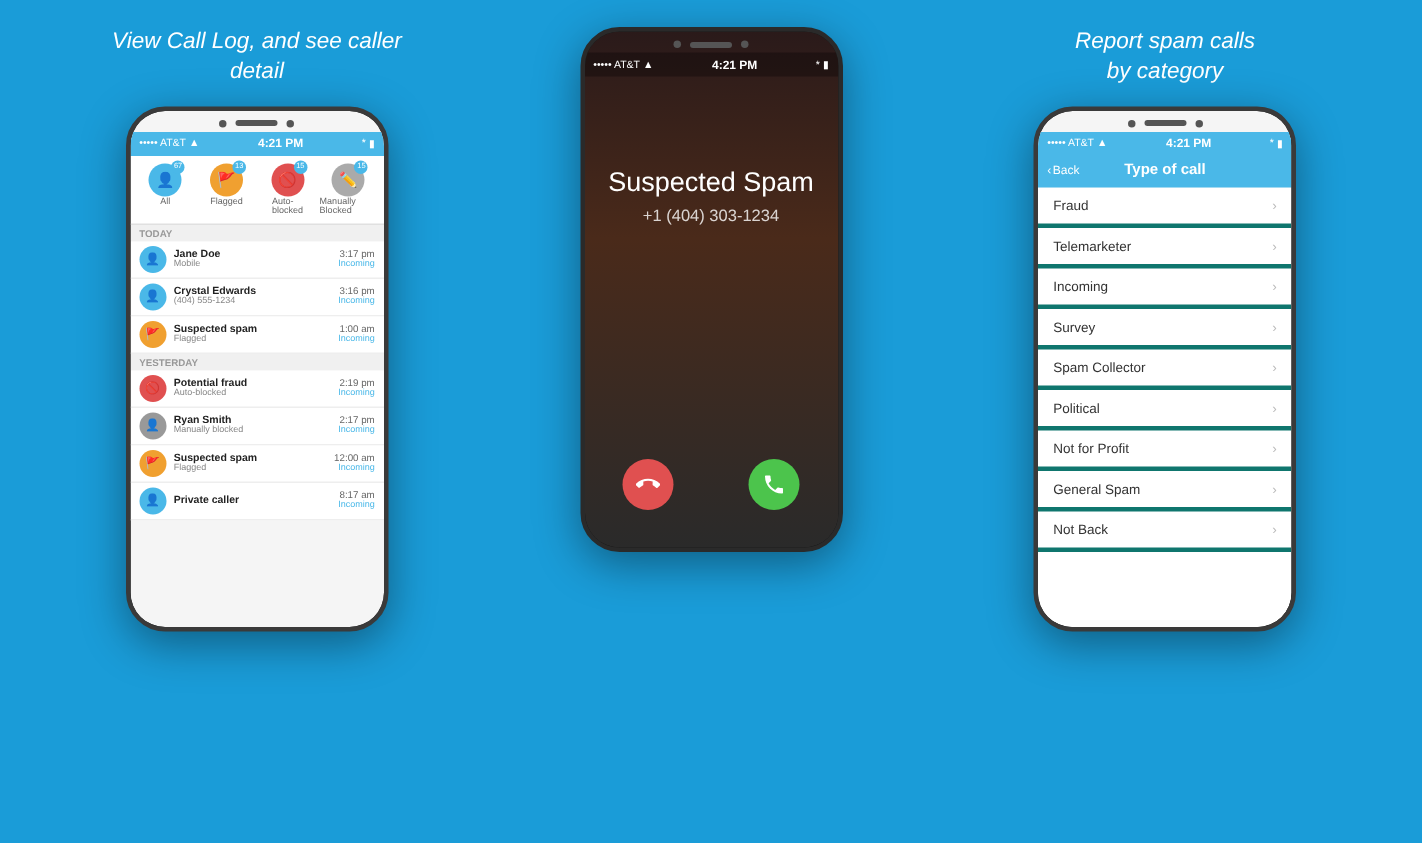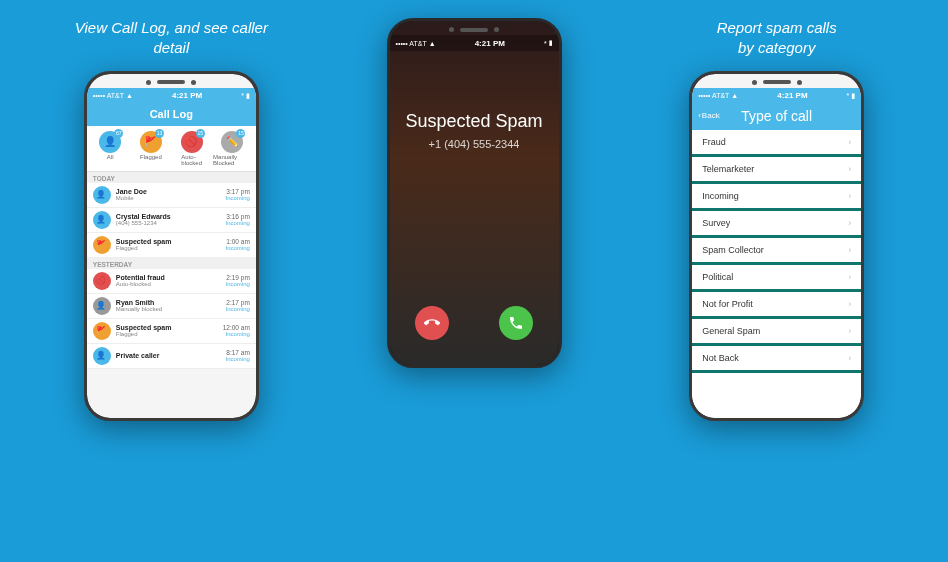--- a/index.html
+++ b/index.html
@@ -306,22 +306,22 @@
       left: 6px;
       color: white;
       font-size: 8px;
       display: flex;
       align-items: center;
       gap: 1px;
     }
 
     .phone3-title {
       color: white;
-      font-size: 14px;
-      font-weight: 400;
+      font-size: 10px;
+      font-weight: 700;
     }
 
     .type-list {
       flex: 1;
       overflow: hidden;
       background: white;
     }
 
     .type-item {
       display: flex;
@@ -372,23 +372,20 @@
               <span>••••• AT&amp;T</span>
               <span>▲</span>
             </div>
             <div class="status-center">4:21 PM</div>
             <div class="status-right">
               <span>*</span>
               <span>▮</span>
             </div>
           </div>
 
-          <div class="calllog-header">
-            <div class="calllog-title">Call Log</div>
-          </div>
 
           <div class="calllog-tabs">
             <div class="tab-item">
               <div class="tab-icon blue">
                 👤<span class="badge">67</span>
               </div>
               <span>All</span>
             </div>
             <div class="tab-item">
               <div class="tab-icon orange">
@@ -513,21 +510,21 @@
                 <span>••••• AT&amp;T</span>
                 <span>▲</span>
               </div>
               <div class="status-center">4:21 PM</div>
               <div class="status-right">
                 <span>*</span>
                 <span>▮</span>
               </div>
             </div>
             <div class="caller-name">Suspected Spam</div>
-            <div class="caller-number">+1 (404) 555-2344</div>
+            <div class="caller-number">+1 (404) 303-1234</div>
             <div class="call-buttons">
               <div class="call-btn decline">
                 <svg width="16" height="16" viewBox="0 0 24 24" fill="white">
                   <path d="M6.6 10.8c1.4 2.8 3.8 5.1 6.6 6.6l2.2-2.2c.3-.3.7-.4 1-.2 1.1.4 2.3.6 3.6.6.6 0 1 .4 1 1V20c0 .6-.4 1-1 1-9.4 0-17-7.6-17-17 0-.6.4-1 1-1h3.5c.6 0 1 .4 1 1 0 1.3.2 2.5.6 3.6.1.3 0 .7-.2 1L6.6 10.8z" transform="rotate(135 12 12)"></path>
                 </svg>
               </div>
               <div class="call-btn accept">
                 <svg width="16" height="16" viewBox="0 0 24 24" fill="white">
                   <path d="M6.6 10.8c1.4 2.8 3.8 5.1 6.6 6.6l2.2-2.2c.3-.3.7-.4 1-.2 1.1.4 2.3.6 3.6.6.6 0 1 .4 1 1V20c0 .6-.4 1-1 1-9.4 0-17-7.6-17-17 0-.6.4-1 1-1h3.5c.6 0 1 .4 1 1 0 1.3.2 2.5.6 3.6.1.3 0 .7-.2 1L6.6 10.8z"></path>
                 </svg>

